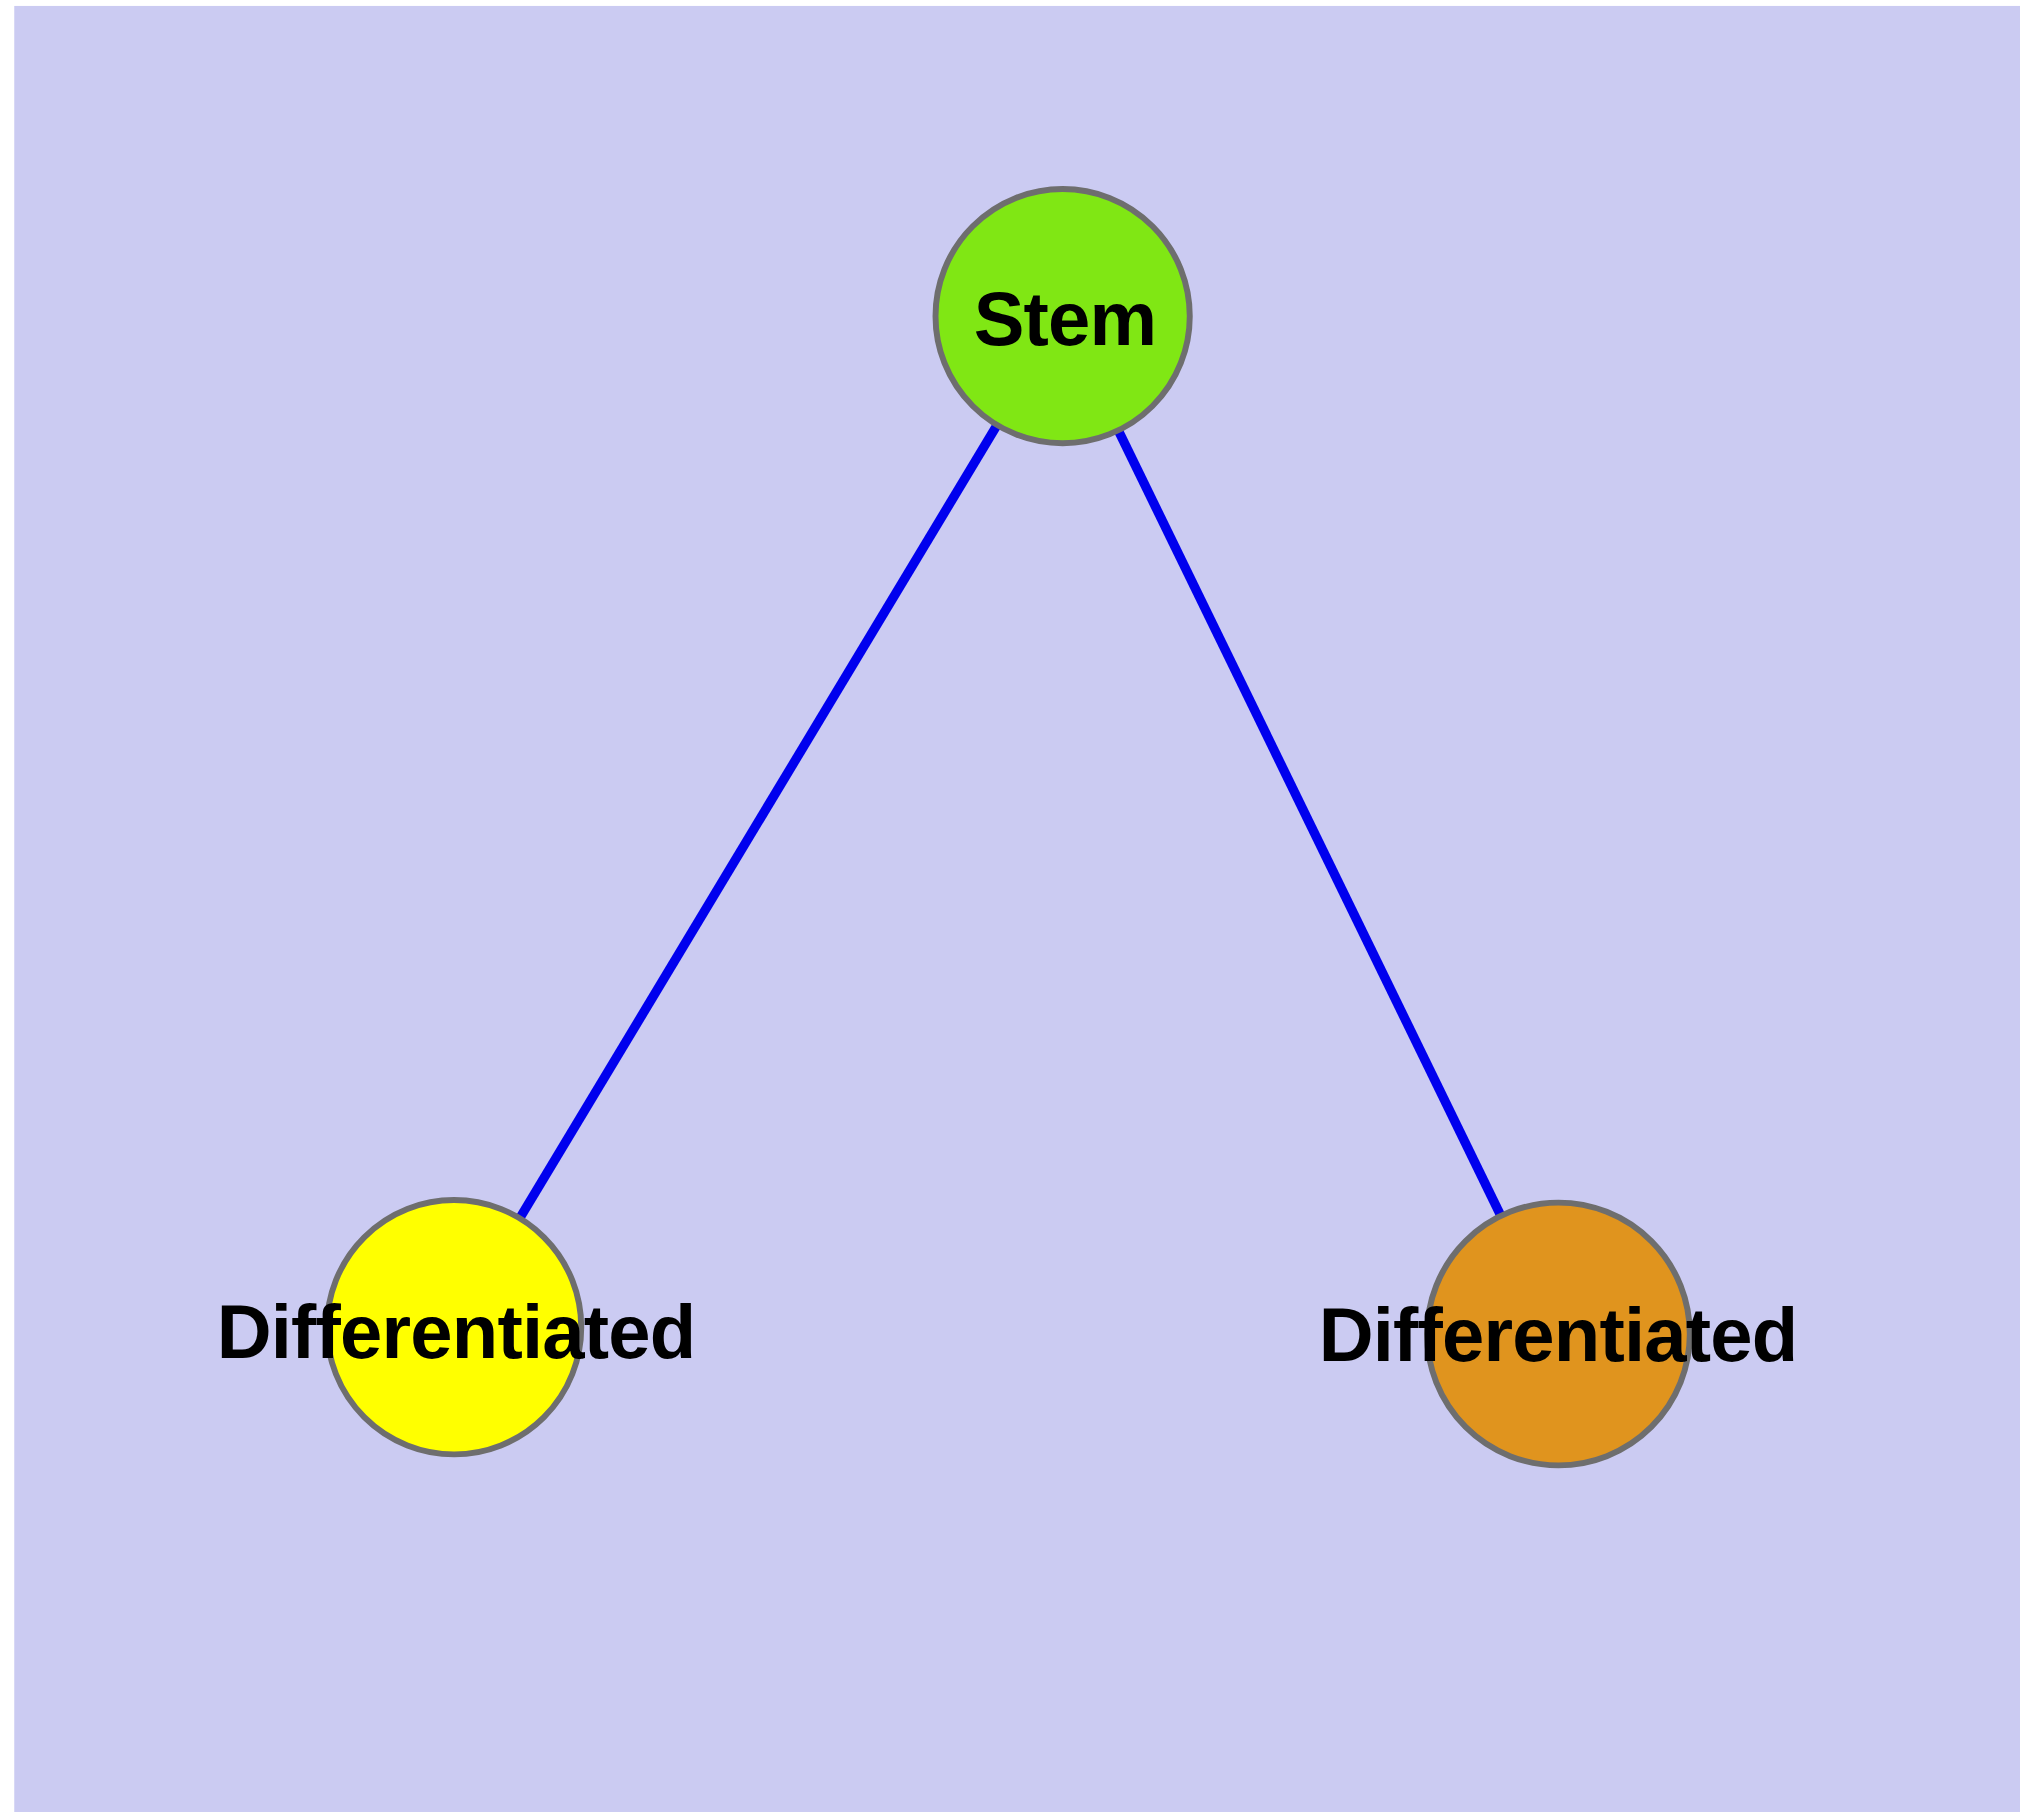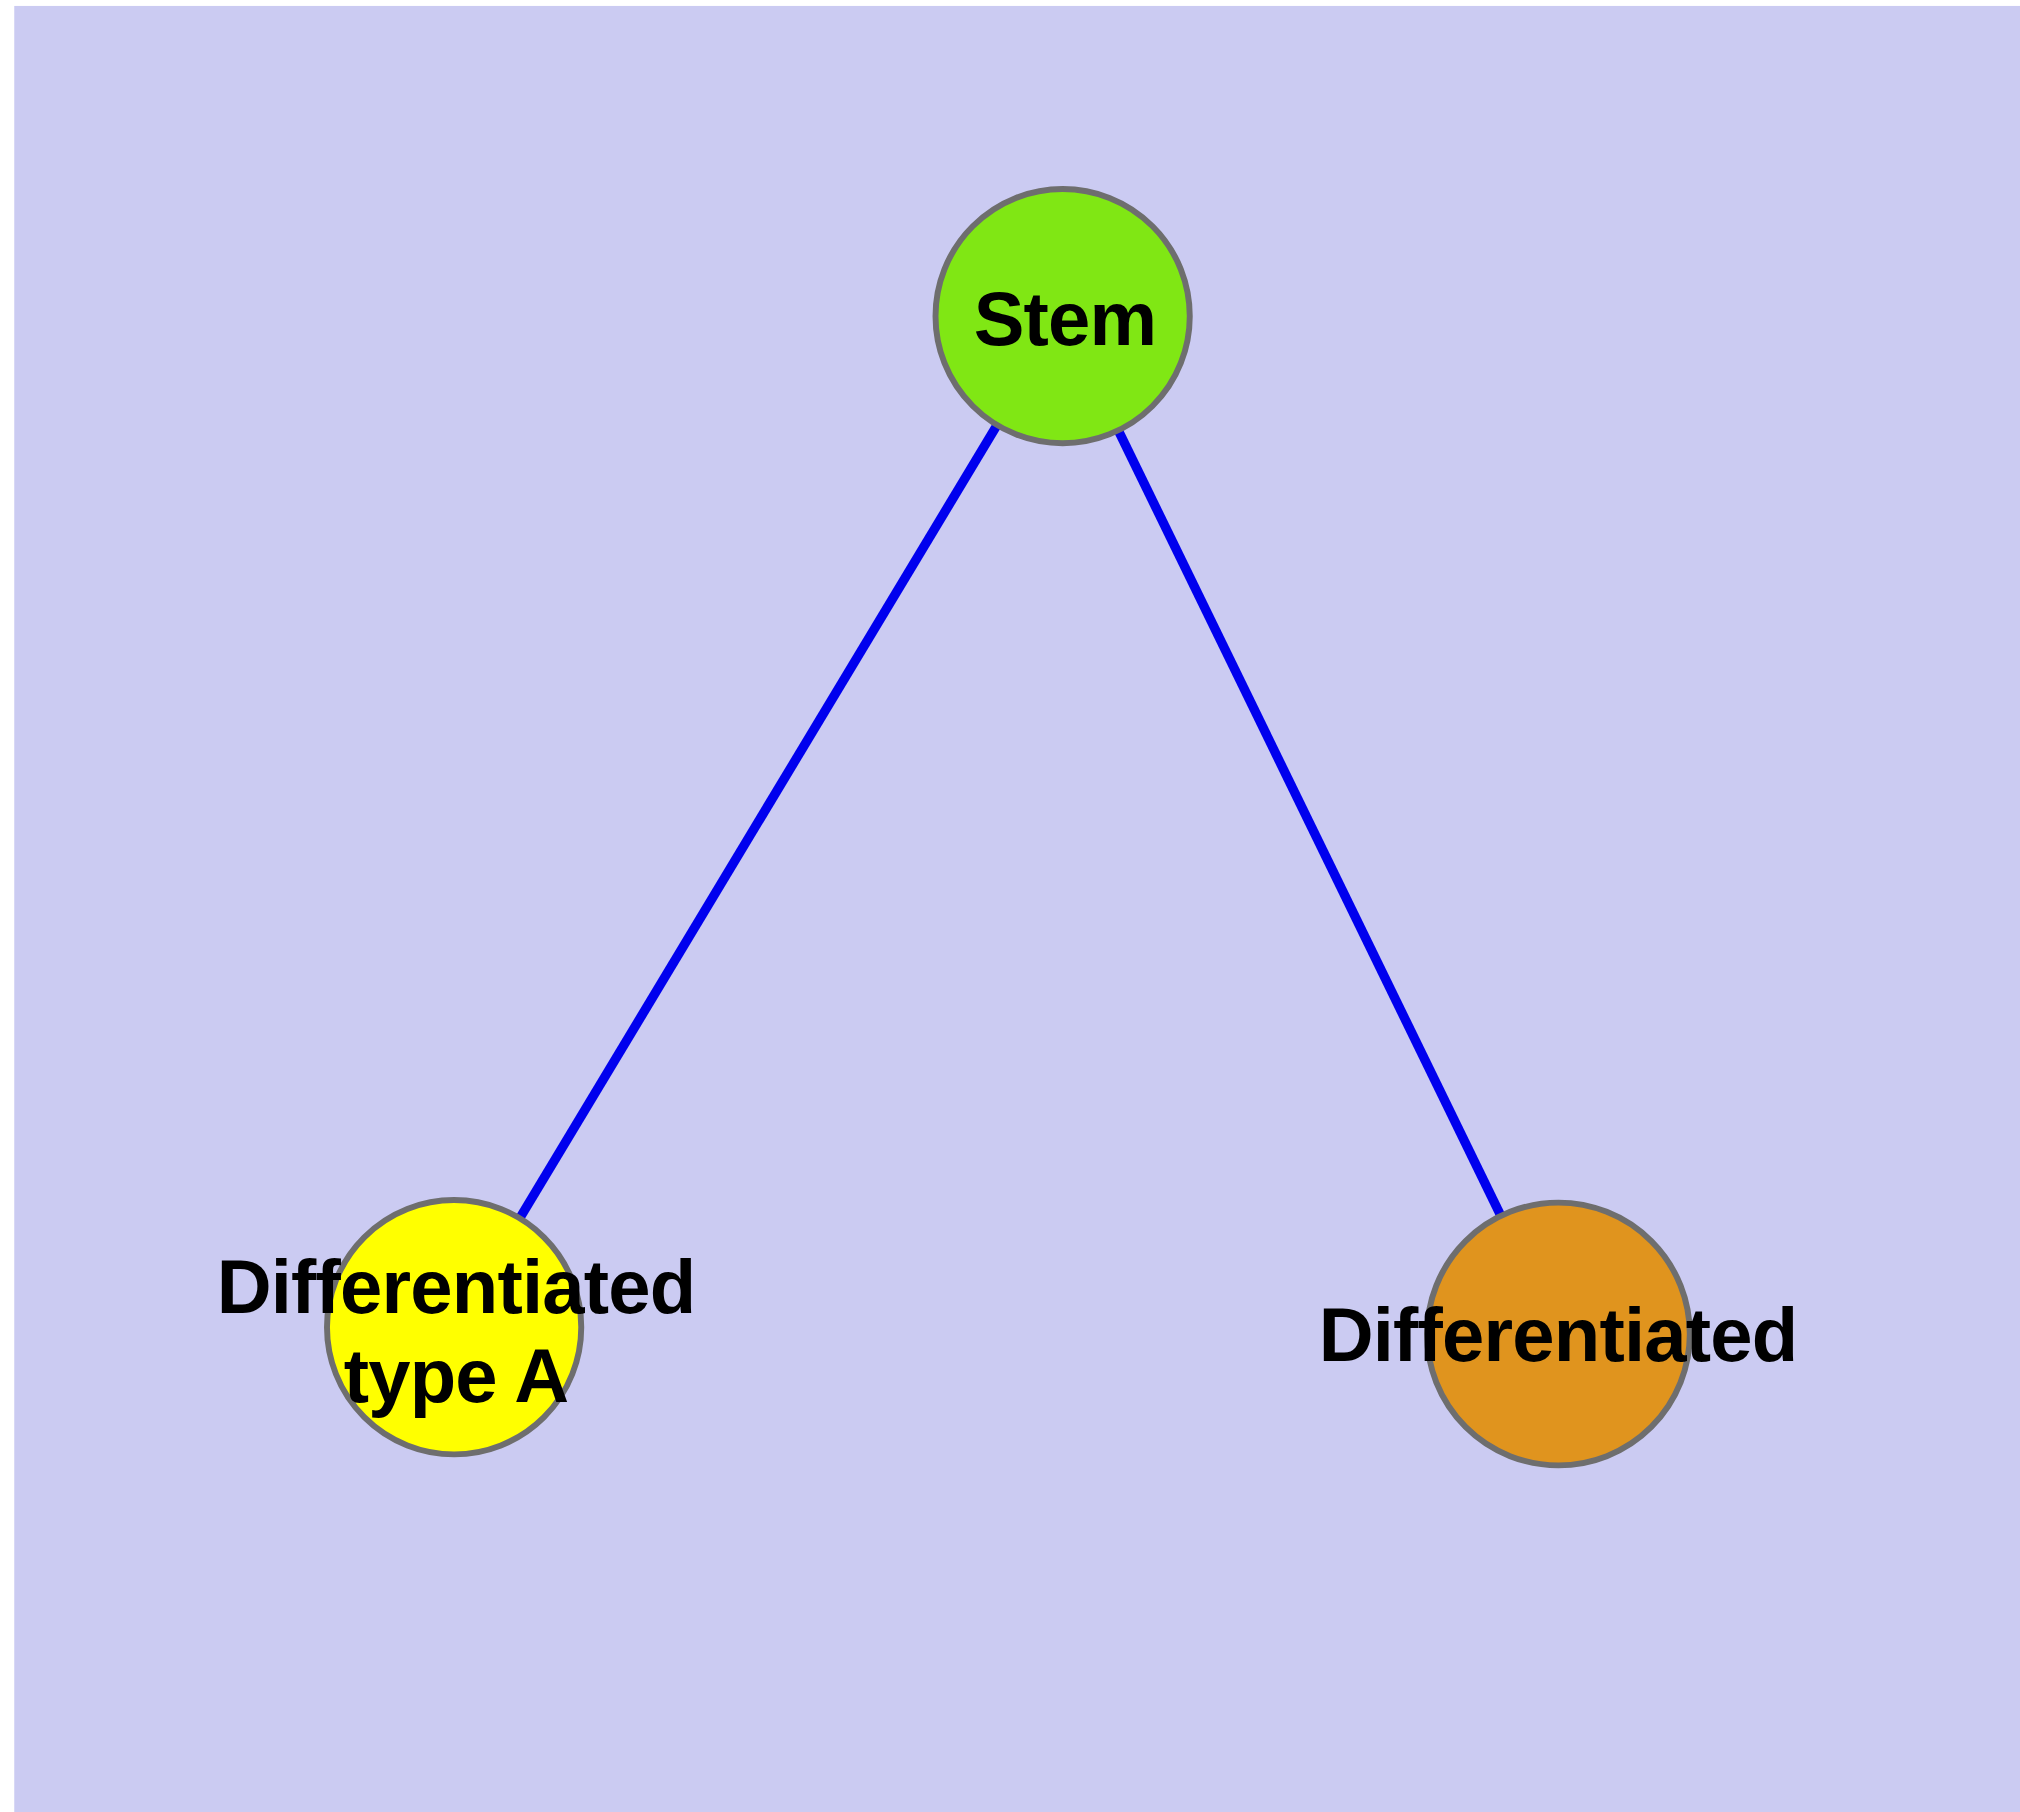--- a/index.html
+++ b/index.html
@@ -69,21 +69,20 @@
   </svg>
 
   <div class="label-layer">
 
     <div class="node-label" style="left: 1051px; top: 318px;">
       <span class="line">Stem</span>
     </div>
 
     <div class="node-label" style="left: 442px; top: 1331px;">
       <span class="line">Differentiated</span>
-      <span class="line">type A</span>
     </div>
 
     <div class="node-label" style="left: 1544px; top: 1334px;">
       <span class="line">Differentiated</span>
     </div>
 
   </div>
 </div>
 
 

